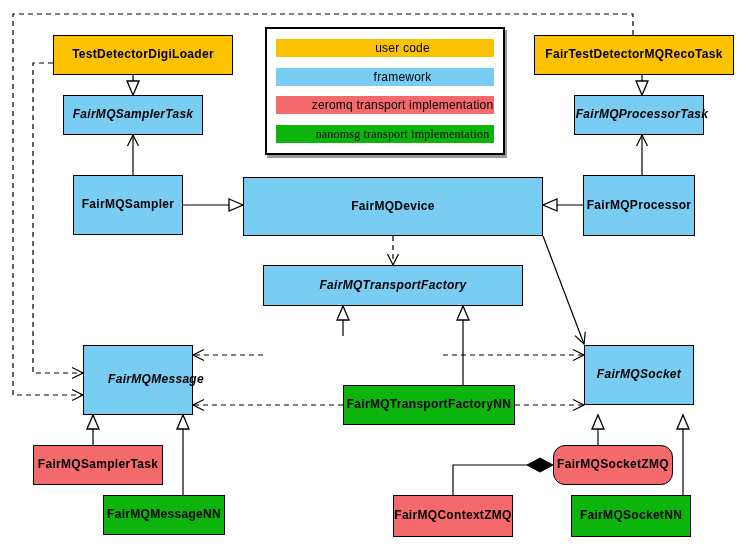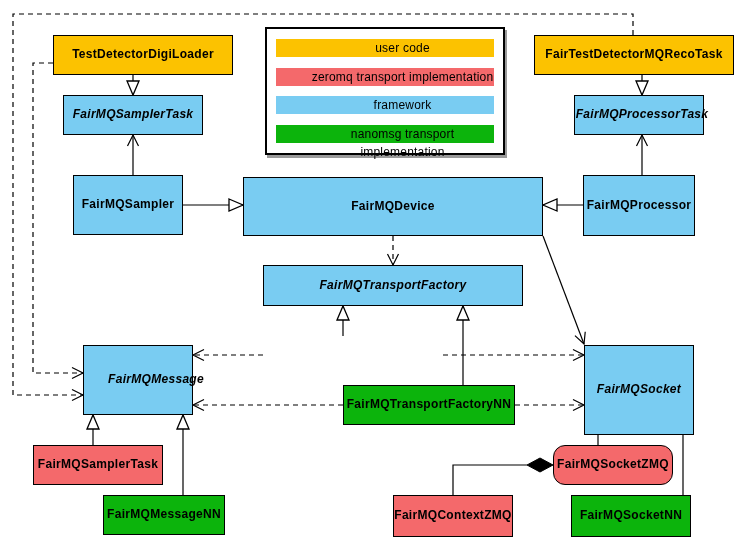--- a/index.html
+++ b/index.html
@@ -92,23 +92,23 @@
     <path d="M515,405 L584,405" stroke="#000" stroke-width="1.2" fill="none" stroke-dasharray="5,4" marker-end="url(#open)"></path>
     <path d="M53,63 L33,63 L33,373 L83,373" stroke="#000" stroke-width="1.2" fill="none" stroke-dasharray="5,4" marker-end="url(#open)"></path>
     <path d="M633,35 L633,14 L13,14 L13,395 L83,395" stroke="#000" stroke-width="1.2" fill="none" stroke-dasharray="5,4" marker-end="url(#open)"></path>
 
     <path d="M453,495 L453,465 L527,465" stroke="#000" stroke-width="1.2" fill="none"></path>
     <polygon points="527,465 540,458 553,465 540,472" fill="#000000" stroke="#000000"></polygon>
   </svg>
 
   <div class="legend">
     <div class="legend-bar" style="background-color: rgb(252, 194, 0);">user code</div>
+    <div class="legend-bar" style="background-color: rgb(121, 204, 242);">framework</div>
     <div class="legend-bar" style="background-color: rgb(244, 105, 107);">zeromq transport implementation</div>
-    <div class="legend-bar" style="background-color: rgb(121, 204, 242);">framework</div>
-    <div class="legend-bar" style="background-color: rgb(12, 180, 12);">nanomsg transport implementation</div>
+    <div class="legend-bar" style="background-color: rgb(12, 180, 12); font-family: Liberation Serif, serif;">nanomsg transport implementation</div>
   </div>
 
   <div class="node" style="left: 53px; top: 35px; width: 180px; height: 40px; background-color: rgb(252, 194, 0);">TestDetectorDigiLoader</div>
 
   <div class="node abstract" style="left: 63px; top: 95px; width: 140px; height: 40px; background-color: rgb(121, 204, 242);">FairMQSamplerTask</div>
 
   <div class="node" style="left: 73px; top: 175px; width: 110px; height: 60px; background-color: rgb(121, 204, 242);">FairMQSampler</div>
 
   <div class="node" style="left: 534px; top: 35px; width: 200px; height: 40px; background-color: rgb(252, 194, 0);">FairTestDetectorMQRecoTask</div>
 
@@ -118,21 +118,21 @@
 
   <div class="node" style="left: 243px; top: 177px; width: 300px; height: 59px; background-color: rgb(121, 204, 242);">FairMQDevice</div>
 
   <div class="node abstract" style="left: 263px; top: 265px; width: 260px; height: 41px; background-color: rgb(121, 204, 242);">FairMQTransportFactory</div>
 
 
   <div class="node" style="left: 343px; top: 385px; width: 172px; height: 40px; background-color: rgb(12, 180, 12);">FairMQTransportFactoryNN</div>
 
   <div class="node abstract" style="left: 83px; top: 345px; width: 110px; height: 70px; background-color: rgb(121, 204, 242); padding-left: 36px;">FairMQMessage</div>
 
-  <div class="node abstract" style="left: 584px; top: 345px; width: 110px; height: 90px; background-color: rgb(121, 204, 242);">FairMQSocket</div>
+  <div class="node abstract" style="left: 584px; top: 345px; width: 110px; height: 60px; background-color: rgb(121, 204, 242);">FairMQSocket</div>
 
   <div class="node" style="left: 33px; top: 445px; width: 130px; height: 40px; background-color: rgb(244, 105, 107);">FairMQSamplerTask</div>
 
   <div class="node" style="left: 103px; top: 495px; width: 122px; height: 40px; background-color: rgb(12, 180, 12);">FairMQMessageNN</div>
 
   <div class="node" style="left: 393px; top: 495px; width: 120px; height: 42px; background-color: rgb(244, 105, 107);">FairMQContextZMQ</div>
 
   <div class="node" style="left: 553px; top: 445px; width: 120px; height: 40px; background-color: rgb(244, 105, 107); border-radius: 12px;">FairMQSocketZMQ</div>
 
   <div class="node" style="left: 571px; top: 495px; width: 120px; height: 42px; background-color: rgb(12, 180, 12);">FairMQSocketNN</div>

